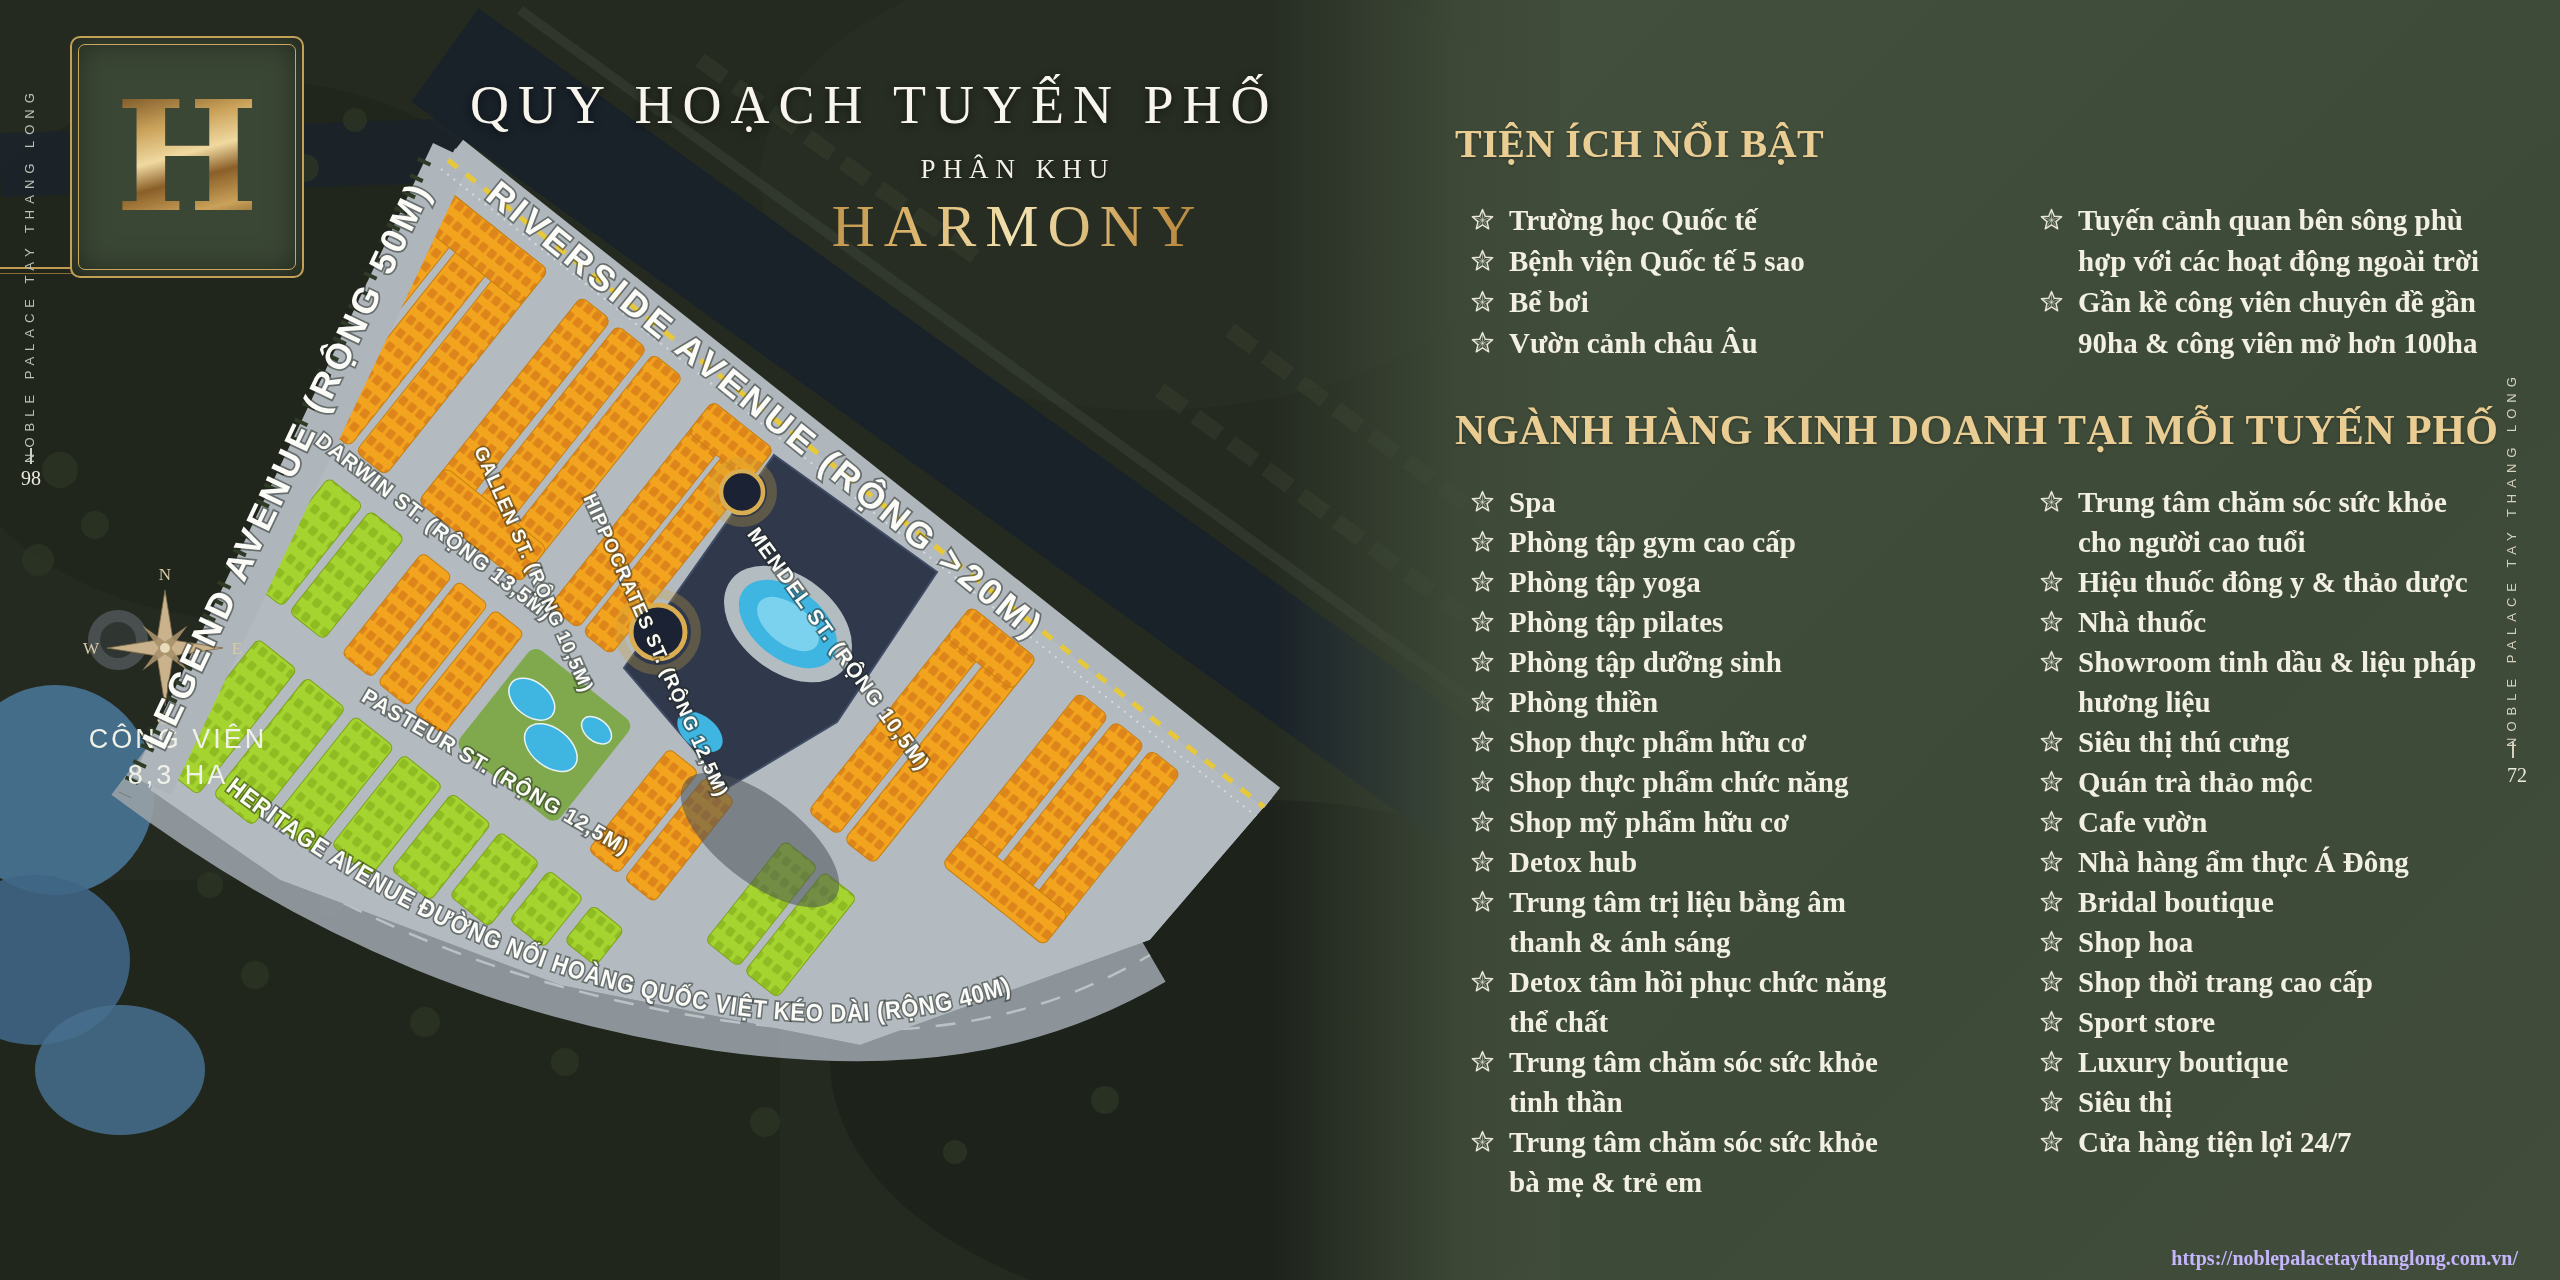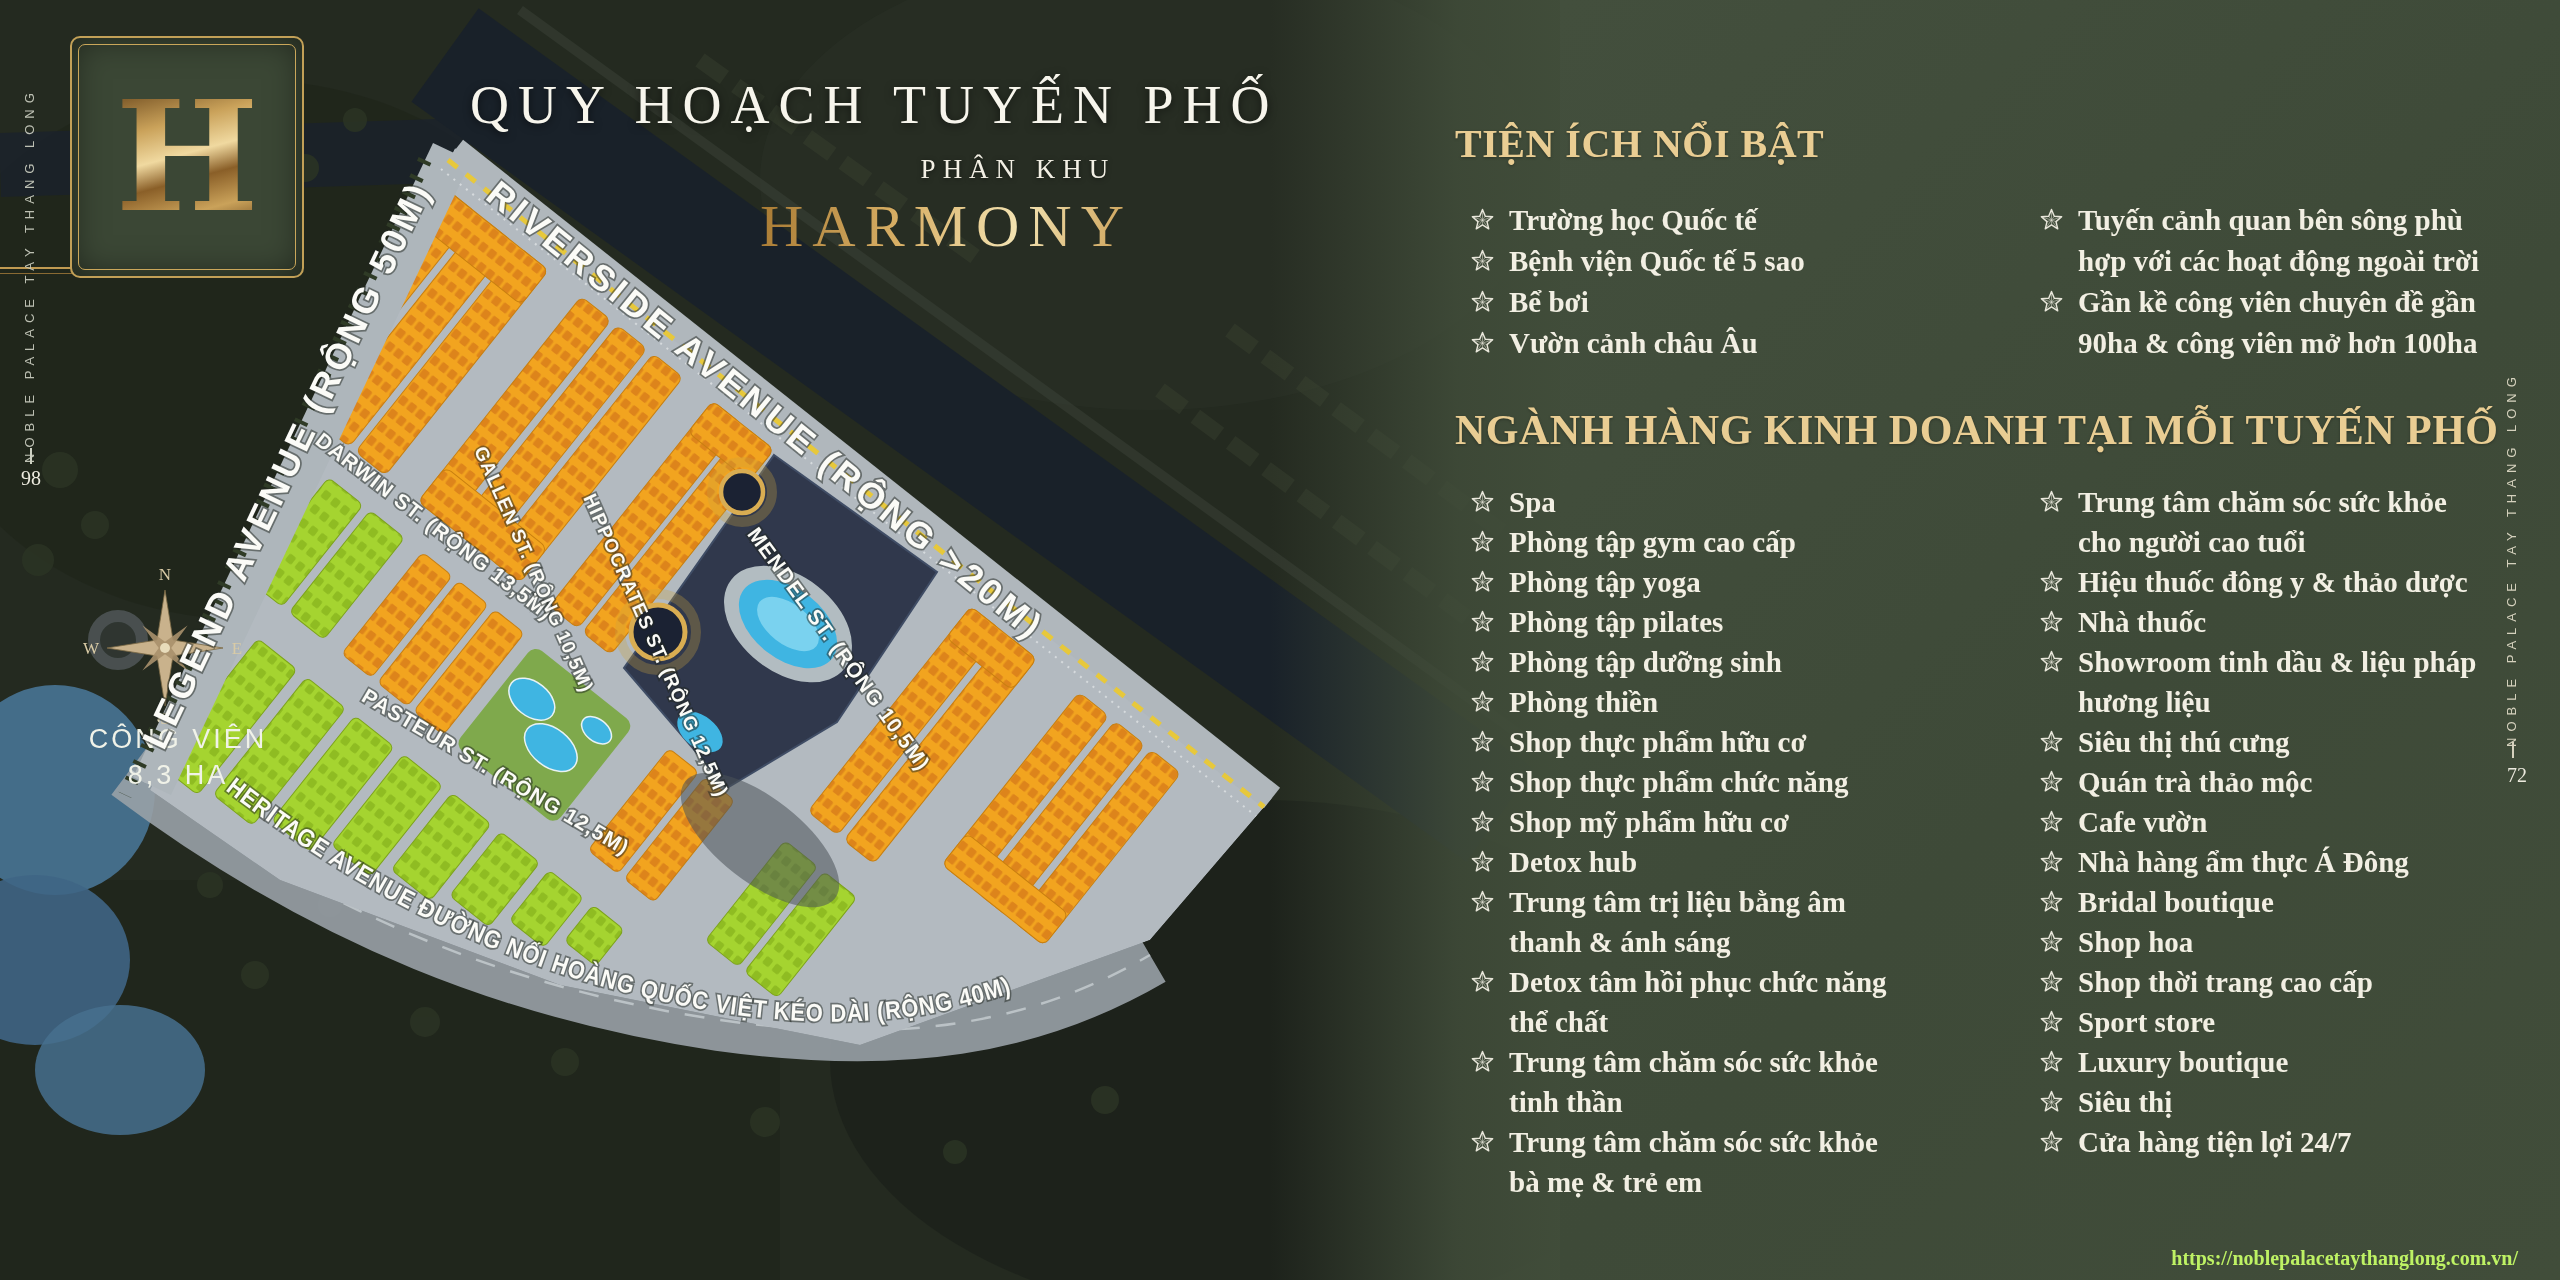--- a/index.html
+++ b/index.html
@@ -25,21 +25,21 @@
     -webkit-background-clip:text;background-clip:text;color:transparent;}
   #gold-line{position:absolute;left:0;top:267px;width:74px;height:4px;
     border-top:2px solid #c09a52;border-bottom:1px solid #8a6a33;}
 
   
   #title-main{position:absolute;left:470px;top:74px;width:760px;text-align:center;
     color:#f7f5ec;font-size:54px;letter-spacing:9px;font-weight:400;
     text-shadow:0 2px 8px rgba(0,0,0,.55);white-space:nowrap;}
   #title-sub{position:absolute;left:868px;top:154px;width:300px;text-align:center;
     color:#f2efe4;font-size:27px;letter-spacing:7px;font-weight:400;text-shadow:0 1px 5px rgba(0,0,0,.5);}
-  #title-zone{position:absolute;left:760px;top:192px;width:516px;text-align:left;
+  #title-zone{position:absolute;left:760px;top:192px;width:516px;text-align:center;
     font-size:60px;letter-spacing:9px;font-weight:400;white-space:nowrap;
     background:linear-gradient(100deg,#a87a33 0%,#d9b066 28%,#f3e3b2 50%,#c89a4e 74%,#966b2a 100%);
     -webkit-background-clip:text;background-clip:text;color:transparent;}
 
   
   .sec-header{position:absolute;color:#e9cd93;font-weight:700;letter-spacing:.5px;white-space:nowrap;
     text-shadow:0 1px 3px rgba(0,0,0,.3);}
   #amen-header{left:1455px;top:120px;font-size:40px;}
   #biz-header{left:1455px;top:406px;font-size:42px;text-align:center;}
   .cols{position:absolute;left:1455px;display:flex;}
@@ -59,21 +59,21 @@
   .rail-text{position:absolute;font-family:"Liberation Sans",sans-serif;font-size:13px;
     letter-spacing:6px;writing-mode:vertical-rl;transform:rotate(180deg);white-space:nowrap;}
   #rail-left{left:22px;top:268px;height:195px;color:#c6c9bc;opacity:.95;}
   #rail-right{left:2504px;top:462px;height:285px;color:#d5d1bd;}
   .rail-tick{position:absolute;width:2px;background:#cdd0c2;}
   #tick-left{left:30px;top:448px;height:16px;}
   #tick-right{left:2512px;top:742px;height:16px;background:#d5d1bd;}
   .page-num{position:absolute;font-size:20px;color:#eceade;text-align:center;}
   #pn-left{left:16px;top:447px;width:30px;margin-top:20px;}
   #pn-right{left:2500px;top:764px;width:34px;}
-  #footer-url{position:absolute;right:42px;bottom:10px;font-size:20px;font-weight:600;color:#bef264;}
+  #footer-url{position:absolute;right:42px;bottom:10px;font-size:20px;font-weight:600;color:#c4b5fd;}
 </style>
 </head>
 <body>
 
 <div id="page">
 
   <svg id="map-svg" width="1560" height="1280" viewBox="0 0 1560 1280">
     <defs>
       <clipPath id="wedge-clip">
         <polygon points="455,148 1272,798 1150,940 860,1045 560,985 280,880 150,790"></polygon>

